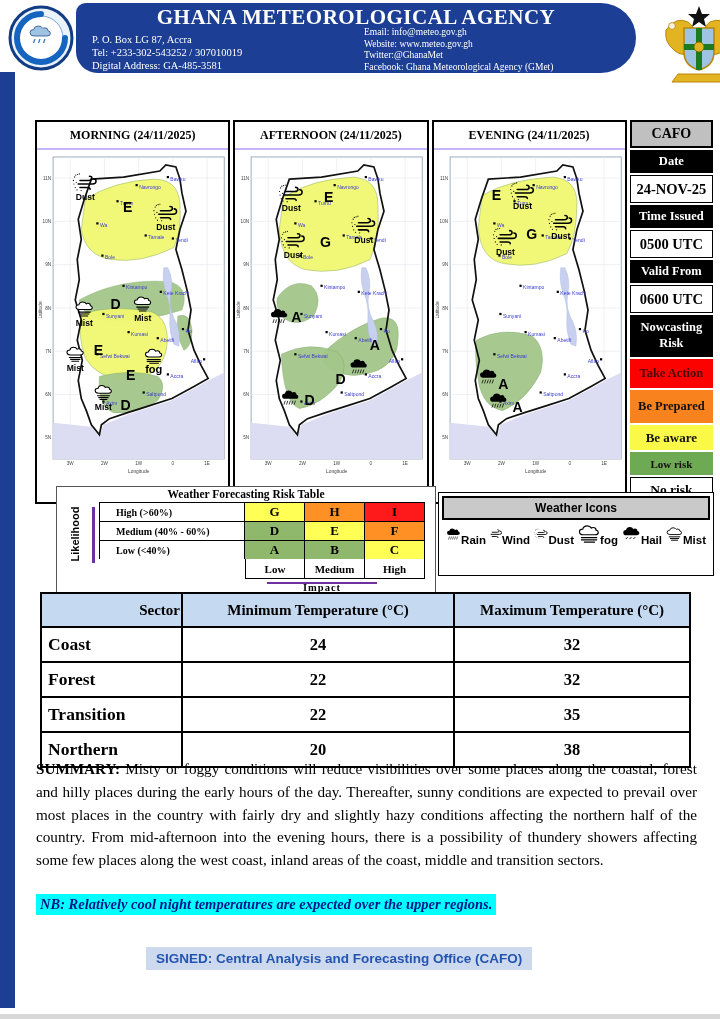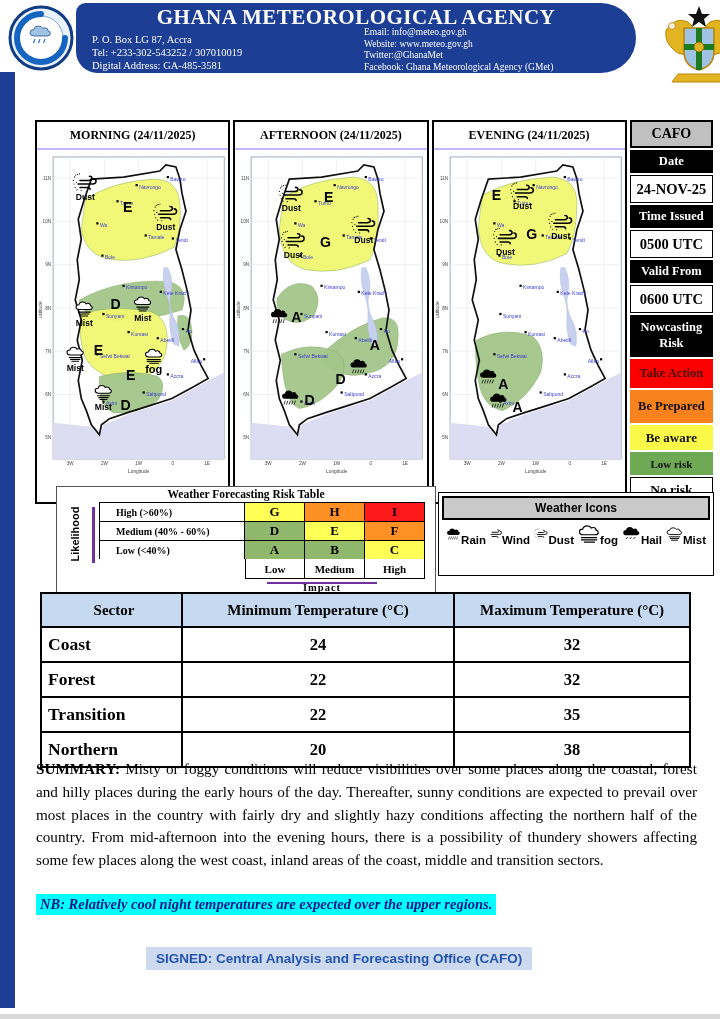--- a/index.html
+++ b/index.html
@@ -65,21 +65,21 @@
   #icons-title{height:20px;border:2px solid #000;background:#c9c9c9;display:flex;align-items:center;justify-content:center;
         font-family:"Liberation Sans",sans-serif;font-weight:bold;font-size:12px;}
   #icons-row{display:flex;justify-content:space-between;align-items:flex-end;padding:2px 4px 0 4px;}
   .wicon{display:flex;flex-direction:row;align-items:flex-end;width:40px;}
   .wicon svg{width:30px;height:24px;}
   .wicon .lbl{font-family:"Liberation Sans",sans-serif;font-weight:bold;font-size:11.5px;margin-top:1px;}
   
   #temp-table{position:absolute;left:40px;top:592px;border-collapse:collapse;}
   #temp-table th,#temp-table td{border:2px solid #000;}
   #temp-table th{background:#c5d9f1;font-size:15px;font-weight:bold;height:30px;}
-  #temp-table th:first-child{text-align:center;padding-left:6px;}
+  #temp-table th:first-child{text-align:right;padding-left:6px;}
   #temp-table td{height:31px;font-weight:bold;font-size:16.5px;text-align:center;}
   #temp-table td:first-child{text-align:left;padding-left:6px;font-size:17.5px;}
   .col-sector{width:132px;} .col-min{width:268px;} .col-max{width:232px;}
   
   #summary{position:absolute;left:36px;top:758px;width:661px;font-size:15.2px;line-height:1.5;
         text-align:justify;margin:0;}
   #nb{position:absolute;left:36px;top:894px;font-weight:bold;font-style:italic;font-size:14.5px;
         color:#001489;background:#00ffff;padding:2px 4px;}
   #signed{position:absolute;left:146px;top:947px;font-family:"Liberation Sans",sans-serif;
         font-weight:bold;font-size:13.5px;color:#2355b0;background:#cdd9ee;padding:4px 10px;}

